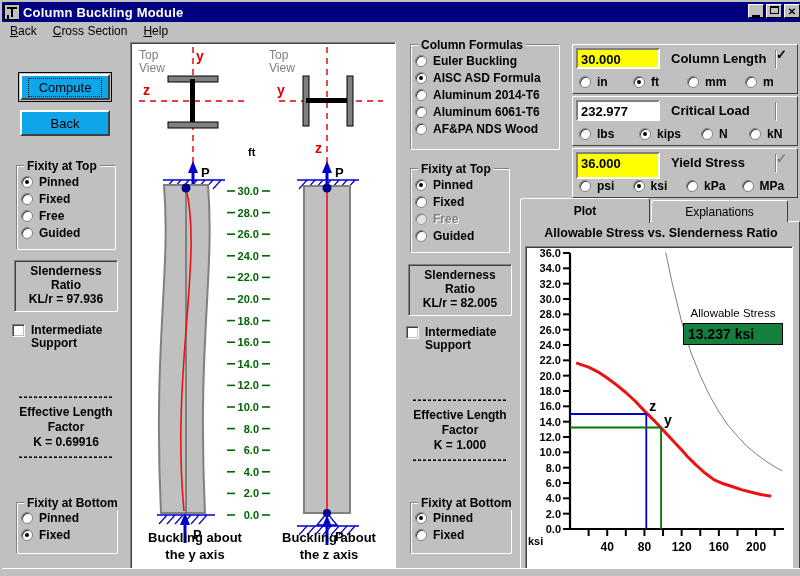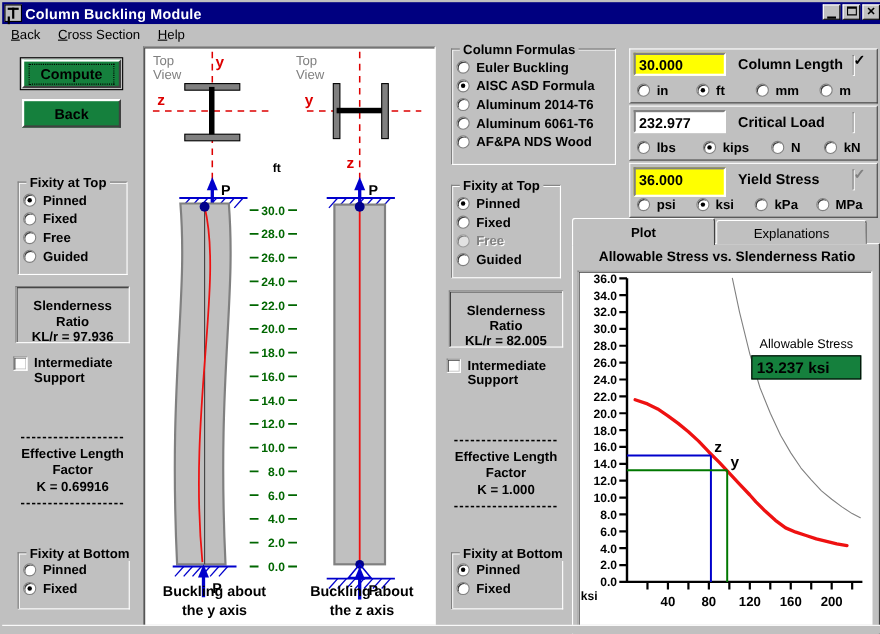--- a/index.html
+++ b/index.html
@@ -94,42 +94,43 @@
     position: relative; flex: none;
   }
   .chk.dim { background: #c0c0c0; }
   .chk.on::after {
     content: "✓"; position: absolute; left: 0px; top: -3px;
     font-size: 13px; line-height: 13px; color: #000; font-weight: bold;
   }
   .chk.dim.on::after { color: #808080; }
 
   .btn95 {
-    background: #15803d;
+    background: #0ea5e9;
     border-top: 2px solid #fff; border-left: 2px solid #fff;
     border-right: 2px solid #404040; border-bottom: 2px solid #404040;
-    font-size: 13px; font-weight: bold; color: #000;
+    font-size: 13px; font-weight: normal; color: #000;
     display: flex; align-items: center; justify-content: center;
     position: absolute;
+    margin-top: 20px;
   }
   .btn95 .focusring {
     border: 1px dotted #000; padding: 1px 10px;
   }
   .btn95.defbtn { outline: 1px solid #000; outline-offset: 1px; }
   .raisedpanel {
     border-top: 1px solid #fff; border-left: 1px solid #fff;
     border-right: 1px solid #404040; border-bottom: 1px solid #404040;
   }
   .infobox {
     position: absolute; background: #c0c0c0;
     border-top: 1px solid #808080; border-left: 1px solid #808080;
     border-right: 1px solid #fff; border-bottom: 1px solid #fff;
     box-shadow: inset 1px 1px 0 #404040;
     text-align: center; font-size: 12px; font-weight: bold;
-    color: #000; line-height: 14px; padding-top: 10px;
+    color: #000; line-height: 14px; padding-top: 3px;
   }
   .txtfield {
     position: absolute; background: #fff;
     border-top: 2px solid #808080; border-left: 2px solid #808080;
     border-right: 2px solid #fff; border-bottom: 2px solid #fff;
     font-size: 13px; font-weight: bold; color: #000;
     padding: 1px 3px; line-height: 17px;
   }
   .txtfield.yellow { background: #ffff00; }
 

